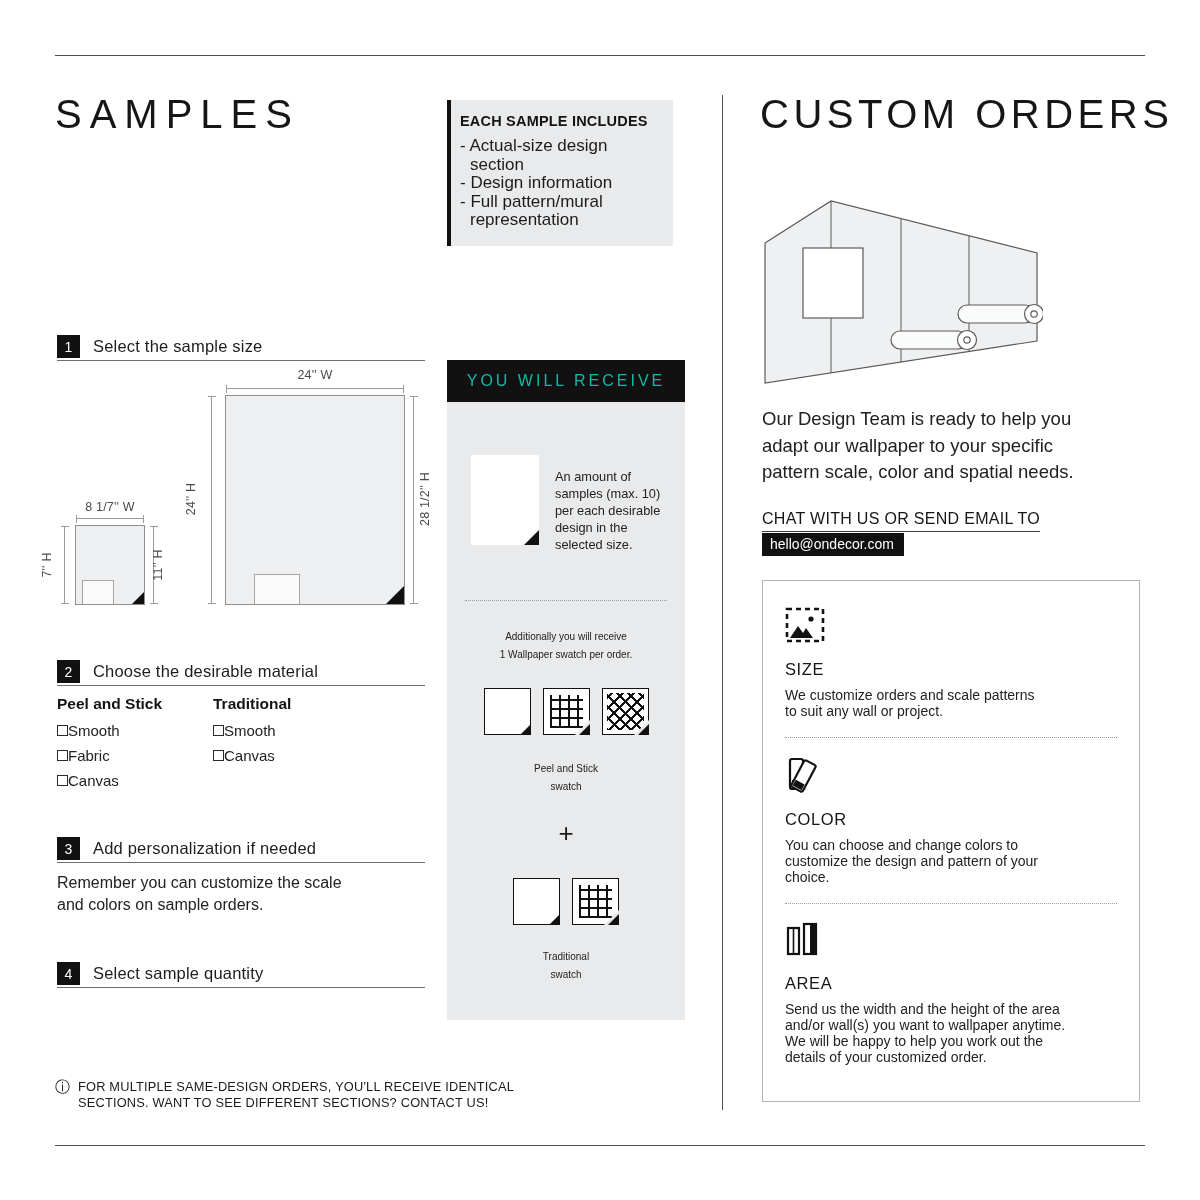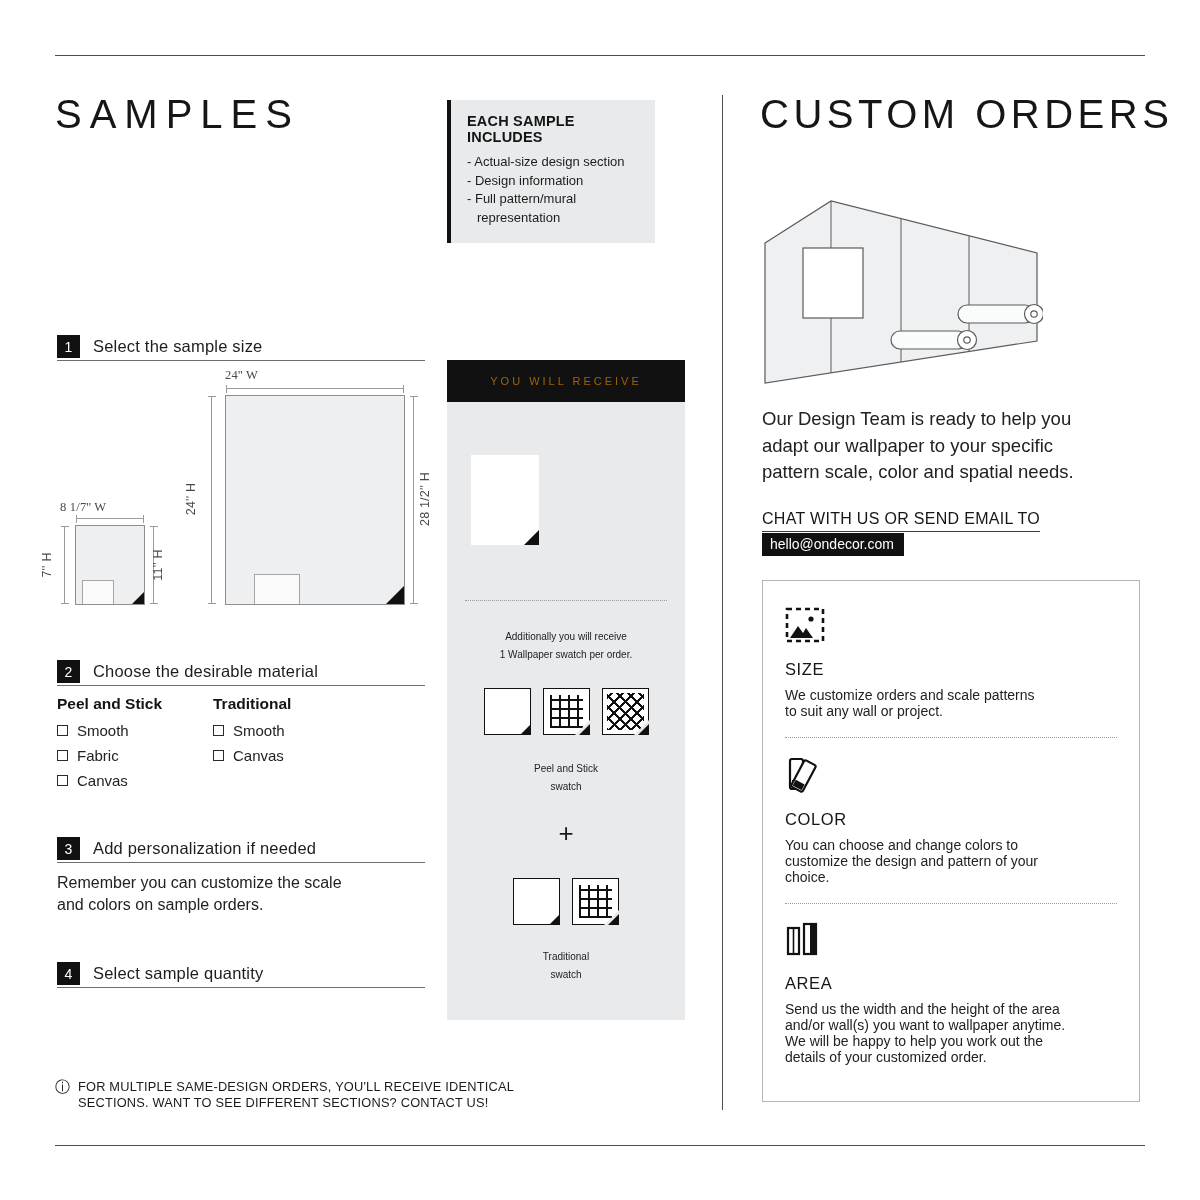--- a/index.html
+++ b/index.html
@@ -15,60 +15,60 @@
   .vrule { position:absolute; left:722px; top:95px; height:1015px; border-left:1px solid #4f4f4f; }
 
   
   .big-title { position:absolute; font-size:40px; font-weight:500; color:#161616; }
   .t-samples { left:55px; top:92px; letter-spacing:8px; }
   .t-custom  { left:760px; top:92px; letter-spacing:4.5px; }
 
   .intro { position:absolute; left:57px; top:188px; font-size:16.5px; line-height:23px; letter-spacing:.4px; color:#222; }
 
   
-  .includes-box { position:absolute; left:447px; top:100px; width:208px; background:#e9eaeb; border-left:4px solid #111; padding:13px 12px 16px 16px; }
+  .includes-box { position:absolute; left:447px; top:100px; width:226px; background:#e9eaeb; border-left:4px solid #111; padding:13px 12px 16px 9px; }
   .inc-title { font-size:14.5px; font-weight:bold; letter-spacing:.2px; margin-bottom:8px; color:#141414; }
-  .inc-item { font-size:13px; line-height:18.5px; padding-left:10px; text-indent:-10px; color:#1c1c1c; }
+  .inc-item { font-size:17px; line-height:18.5px; padding-left:10px; text-indent:-10px; color:#1c1c1c; }
 
   
   .step-head { position:absolute; left:57px; display:flex; align-items:center; gap:13px; }
   .step-num { width:23px; height:23px; background:#111; color:#fff; font-size:14px; display:flex; align-items:center; justify-content:center; }
   .step-title { font-size:16.5px; color:#1d1d1f; letter-spacing:.2px; }
   .step-rule { position:absolute; left:57px; width:368px; border-top:1px solid #6e6e6e; }
 
   
   .sample-rect { position:absolute; background:#edeff0; border:1px solid #8e8e8e; }
   .sample-inner { position:absolute; background:#fafafa; border:1px solid #a5a5a5; border-bottom:none; bottom:0; }
   .fold-br { position:absolute; right:0; bottom:0; width:0; height:0; border-left:18px solid transparent; border-bottom:18px solid #111; }
   .fold-sm { border-left-width:12px; border-bottom-width:12px; }
-  .dlabel { position:absolute; font-size:12.5px; color:#4a4a4a; letter-spacing:.2px;font-family:Liberation Serif, serif; }
+  .dlabel { position:absolute; font-size:12.5px; color:#4a4a4a; text-align:center; letter-spacing:.2px; }
   .vlabel { position:absolute; font-size:12.5px; color:#4a4a4a; white-space:nowrap; transform:rotate(-90deg); transform-origin:center; letter-spacing:.2px; }
   .dline-h { position:absolute; border-top:1px solid #9a9a9a; }
   .dline-h::before, .dline-h::after { content:""; position:absolute; top:-4px; width:1px; height:8px; background:#9a9a9a; }
   .dline-h::before { left:0; } .dline-h::after { right:0; }
   .dline-v { position:absolute; border-left:1px solid #9a9a9a; }
   .dline-v::before, .dline-v::after { content:""; position:absolute; left:-4px; width:8px; height:1px; background:#9a9a9a; }
   .dline-v::before { top:0; } .dline-v::after { bottom:0; }
 
   
   .mat-col { position:absolute; top:695px; }
   .mat-head { font-size:15.5px; font-weight:bold; margin-bottom:9px; color:#141414; }
-  .mat-opt { display:flex; align-items:center; gap:9px; font-size:15px; color:#222; margin-bottom:8px; }
+  .mat-opt { display:flex; align-items:center; font-size:15px; color:#222; margin-bottom:8px; }
   .cbox { width:11px; height:11px; border:1.5px solid #2a2a2a; flex:0 0 auto; }
 
   .note { position:absolute; left:57px; font-size:16px; line-height:21.5px; color:#222; }
 
   
   .footnote { position:absolute; left:55px; top:1079px; width:478px; display:flex; gap:8px; }
   .info-glyph { font-size:15px; line-height:16px; color:#1b1b1b; }
   .footnote-text { font-size:12.8px; line-height:15.5px; letter-spacing:.2px; color:#1b1b1b; }
 
   
   .mid-panel { position:absolute; left:447px; top:360px; width:238px; height:660px; background:#e9eaeb; }
-  .mid-header { height:42px; background:#111; color:#a16207; display:flex; align-items:center; justify-content:center; font-size:11px; letter-spacing:3px; }
+  .mid-header { height:42px; background:#111; color:#14b8a6; display:flex; align-items:center; justify-content:center; font-size:16px; letter-spacing:3px; }
   .sheet { position:absolute; left:24px; top:95px; width:68px; height:90px; background:#fff; }
   .sheet .fold-br { border-left-width:15px; border-bottom-width:15px; }
   .mid-sample-text { position:absolute; left:108px; top:108px; width:118px; font-size:12.8px; line-height:17px; color:#222; }
   .mid-dotted { position:absolute; left:18px; right:18px; border-top:1px dotted #9b9b9b; }
   .mid-center-text { position:absolute; left:0; width:100%; text-align:center; font-size:10px; line-height:17.5px; color:#222; }
   .swatch-row { position:absolute; left:0; width:100%; display:flex; justify-content:center; gap:12px; }
   .swatch { position:relative; width:47px; height:47px; background:#fff; border:1.5px solid #111; }
   .pat-grid { position:absolute; inset:6px; background-image:
       repeating-linear-gradient(0deg, #111 0 2px, transparent 2px 9px),
       repeating-linear-gradient(90deg, #111 0 2px, transparent 2px 9px); }
@@ -189,20 +189,21 @@
     <span class="footnote-text pre">FOR MULTIPLE SAME-DESIGN ORDERS, YOU'LL RECEIVE IDENTICAL
 SECTIONS. WANT TO SEE DIFFERENT SECTIONS? CONTACT US!</span>
   </div>
 
   <div class="mid-panel">
     <div class="mid-header">YOU WILL RECEIVE</div>
 
     <div class="sheet">
       <div class="fold-br"></div>
     </div>
+    <div class="mid-sample-text">An amount of samples (max. 10) per each desirable design in the selected size.</div>
 
     <div class="mid-dotted" style="top:240px"></div>
 
     <div class="mid-center-text pre" style="top:268px">Additionally you will receive
 1 Wallpaper swatch per order.</div>
 
     <div class="swatch-row" style="top:328px">
       <div class="swatch">
         <div class="fold-blk"></div>
       </div>

